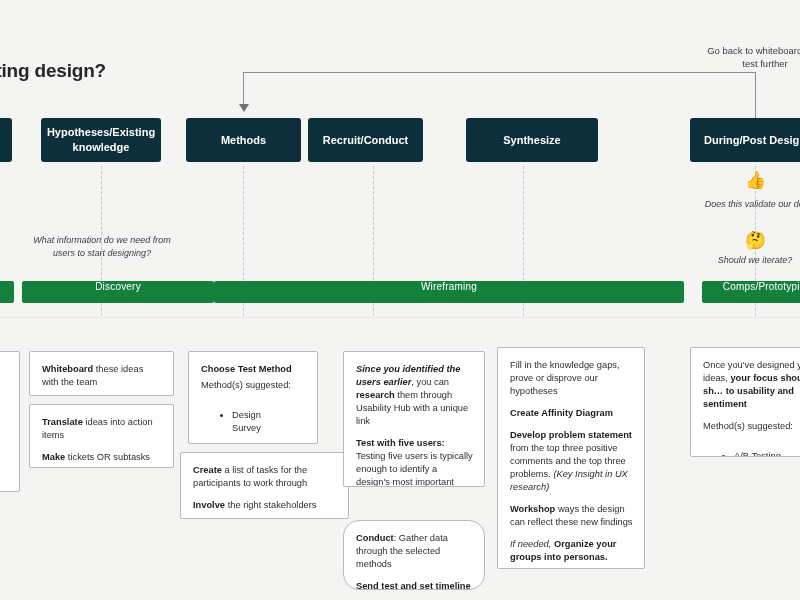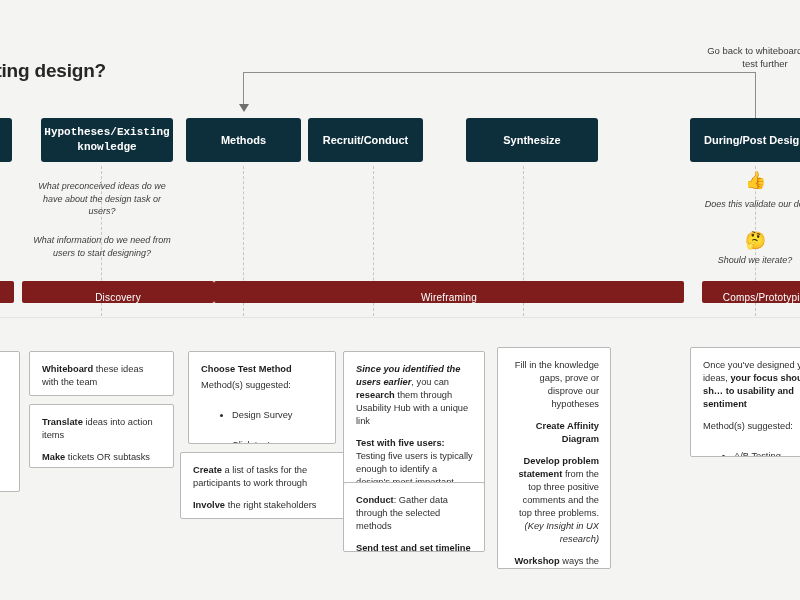--- a/index.html
+++ b/index.html
@@ -86,26 +86,26 @@
     position: absolute;
     font-size: 17px;
     line-height: 1;
     text-align: center;
   }
 
   
   .phase {
     position: absolute;
     height: 22px;
-    background: #7f1d1d;
+    background: #15803d;
     border-radius: 2px;
     color: #ffffff;
     font-size: 10px;
     display: flex;
-    align-items: flex-end;
+    align-items: flex-start;
     justify-content: center;
     letter-spacing: 0.2px;
   }
 
   
   .divider {
     position: absolute;
     left: 0; width: 800px; height: 1px;
     background: #e4e4e2;
   }
@@ -149,37 +149,36 @@
 
   <div class="guide" style="left:101px; top:166px; height:150px;"></div>
   <div class="guide" style="left:243px; top:166px; height:150px;"></div>
   <div class="guide" style="left:373px; top:166px; height:150px;"></div>
   <div class="guide" style="left:523px; top:166px; height:150px;"></div>
   <div class="guide" style="left:755px; top:166px; height:150px;"></div>
 
   <div class="stage" style="left:-24px; top:118px; width:36px; height:44px;">
     <span></span>
   </div>
-  <div class="stage" style="left:41px; top:118px; width:132px; height:44px;font-family:Liberation Mono, monospace;">
+  <div class="stage" style="left:41px; top:118px; width:120px; height:44px;">
     <span>Hypotheses/Existing knowledge</span>
   </div>
   <div class="stage" style="left:186px; top:118px; width:115px; height:44px;">
     <span>Methods</span>
   </div>
   <div class="stage" style="left:308px; top:118px; width:115px; height:44px;">
     <span>Recruit/Conduct</span>
   </div>
   <div class="stage" style="left:466px; top:118px; width:132px; height:44px;">
     <span>Synthesize</span>
   </div>
   <div class="stage" style="left:690px; top:118px; width:130px; height:44px;">
     <span>During/Post Design</span>
   </div>
 
-  <div class="qnote" style="left:31px; top:180px; width:142px;">What preconceived ideas do we have about the design task or users?</div>
   <div class="qnote" style="left:31px; top:234px; width:142px;">What information do we need from users to start designing?</div>
 
   <div class="emoji" style="left:744px; top:172px; width:24px;">👍</div>
   <div class="qnote right-al" style="left:690px; top:198px; width:150px;">Does this validate our design?</div>
   <div class="emoji" style="left:744px; top:232px; width:24px;">🤔</div>
   <div class="qnote right-al" style="left:690px; top:254px; width:130px;">Should we iterate?</div>
 
   <div class="phase" style="left:-18px; top:281px; width:32px;"></div>
   <div class="phase" style="left:22px; top:281px; width:192px;">
     <span>Discovery</span>
@@ -203,21 +202,21 @@
 
   <div class="card" style="left:29px; top:404px; width:145px; height:64px;">
     <p>
       <b>Translate</b><span> ideas into action items</span>
     </p>
     <p>
       <b>Make</b><span> tickets OR subtasks</span>
     </p>
   </div>
 
-  <div class="card" style="left:188px; top:351px; width:148px; height:93px;">
+  <div class="card" style="left:188px; top:351px; width:130px; height:93px;">
     <p class="tight">
       <b>Choose Test Method</b>
     </p>
     <p class="tight">Method(s) suggested:</p>
     <ul>
       <li>Design Survey</li>
       <li>Click test</li>
       <li>Navigation test</li>
     </ul>
   </div>
@@ -234,30 +233,30 @@
   <div class="card" style="left:343px; top:351px; width:142px; height:136px;">
     <p>
       <b><i>Since you identified the users earlier</i></b><span>, you can </span><b>research</b><span> them through Usability Hub with a unique link</span>
     </p>
     <p>
       <b>Test with five users:</b><br>
       <span>Testing five users is typically enough to identify a design's most important usability problems</span>
     </p>
   </div>
 
-  <div class="card" style="left:343px; top:482px; width:142px; height:70px;">
+  <div class="card" style="left:343px; top:520px; width:142px; height:70px;border-radius:16px;">
     <p>
       <b>Conduct</b><span>: Gather data through the selected methods</span>
     </p>
     <p>
       <b>Send test and set timeline</b>
     </p>
   </div>
 
-  <div class="card" style="left:497px; top:347px; width:114px; height:222px;text-align:right;">
+  <div class="card" style="left:497px; top:347px; width:148px; height:222px;">
     <p>Fill in the knowledge gaps, prove or disprove our hypotheses</p>
     <p>
       <b>Create Affinity Diagram</b>
     </p>
     <p>
       <b>Develop problem statement</b><span> from the top three positive comments and the top three problems. </span><i>(Key Insight in UX research)</i>
     </p>
     <p>
       <b>Workshop</b><span> ways the design can reflect these new findings</span>
     </p>

